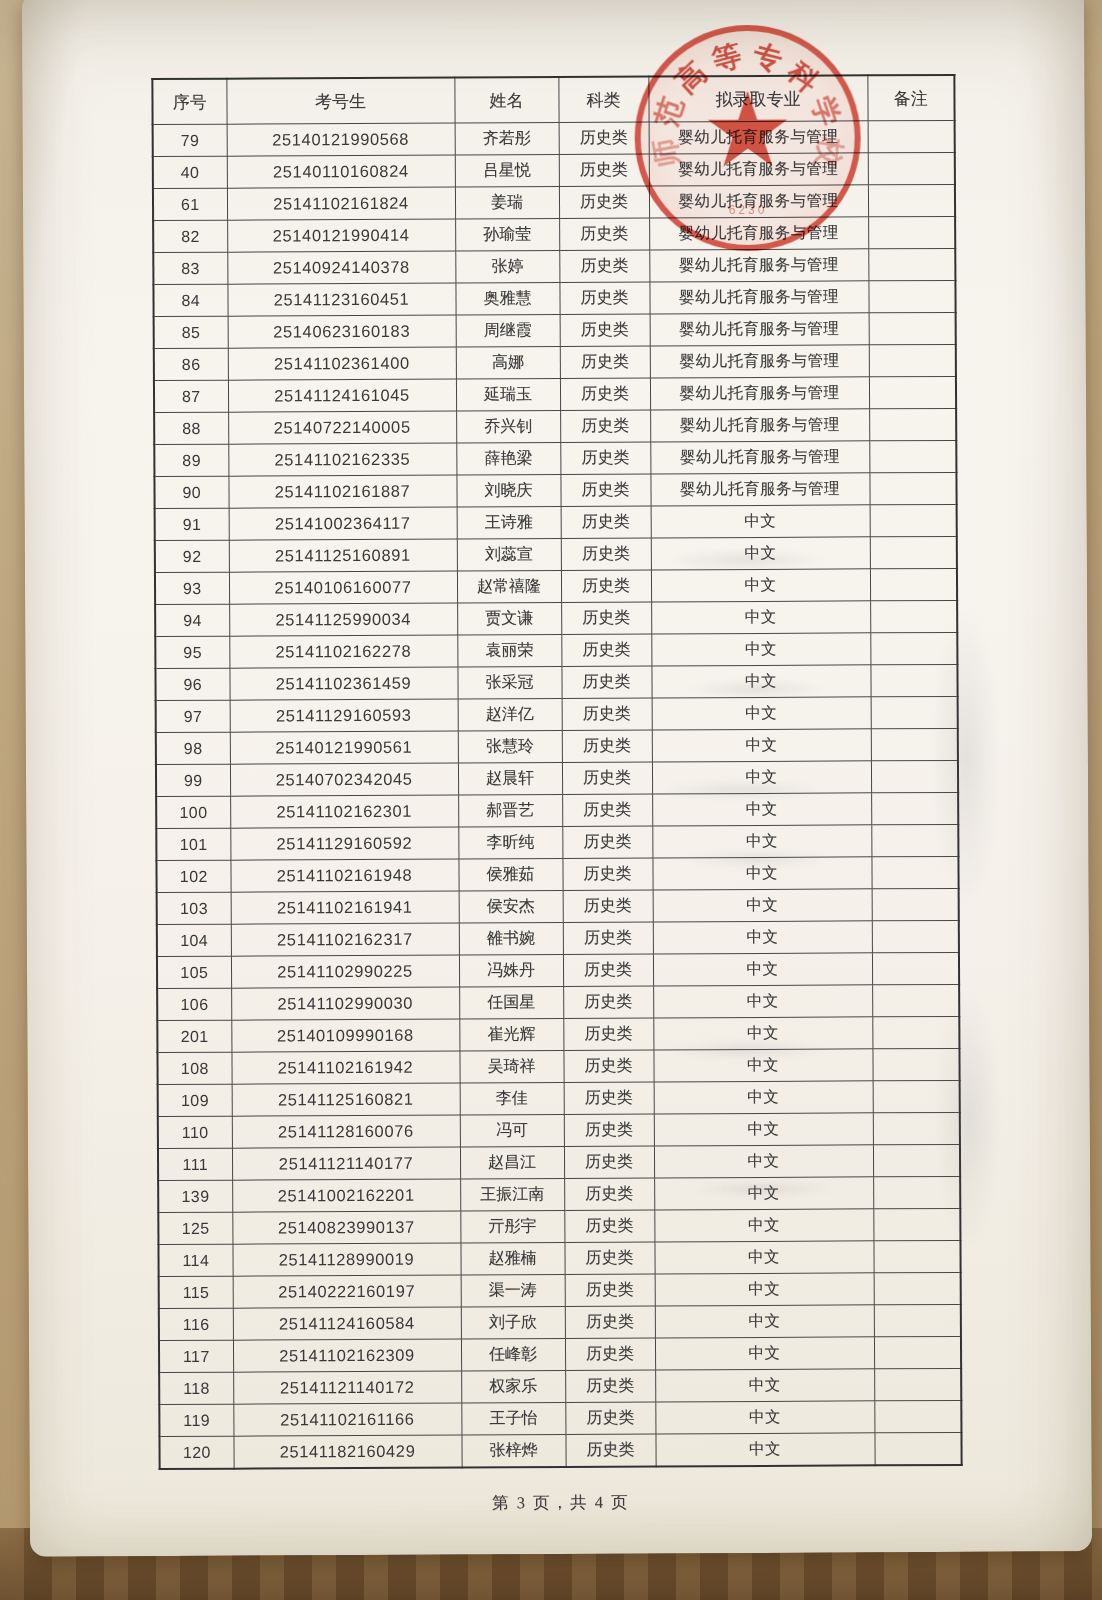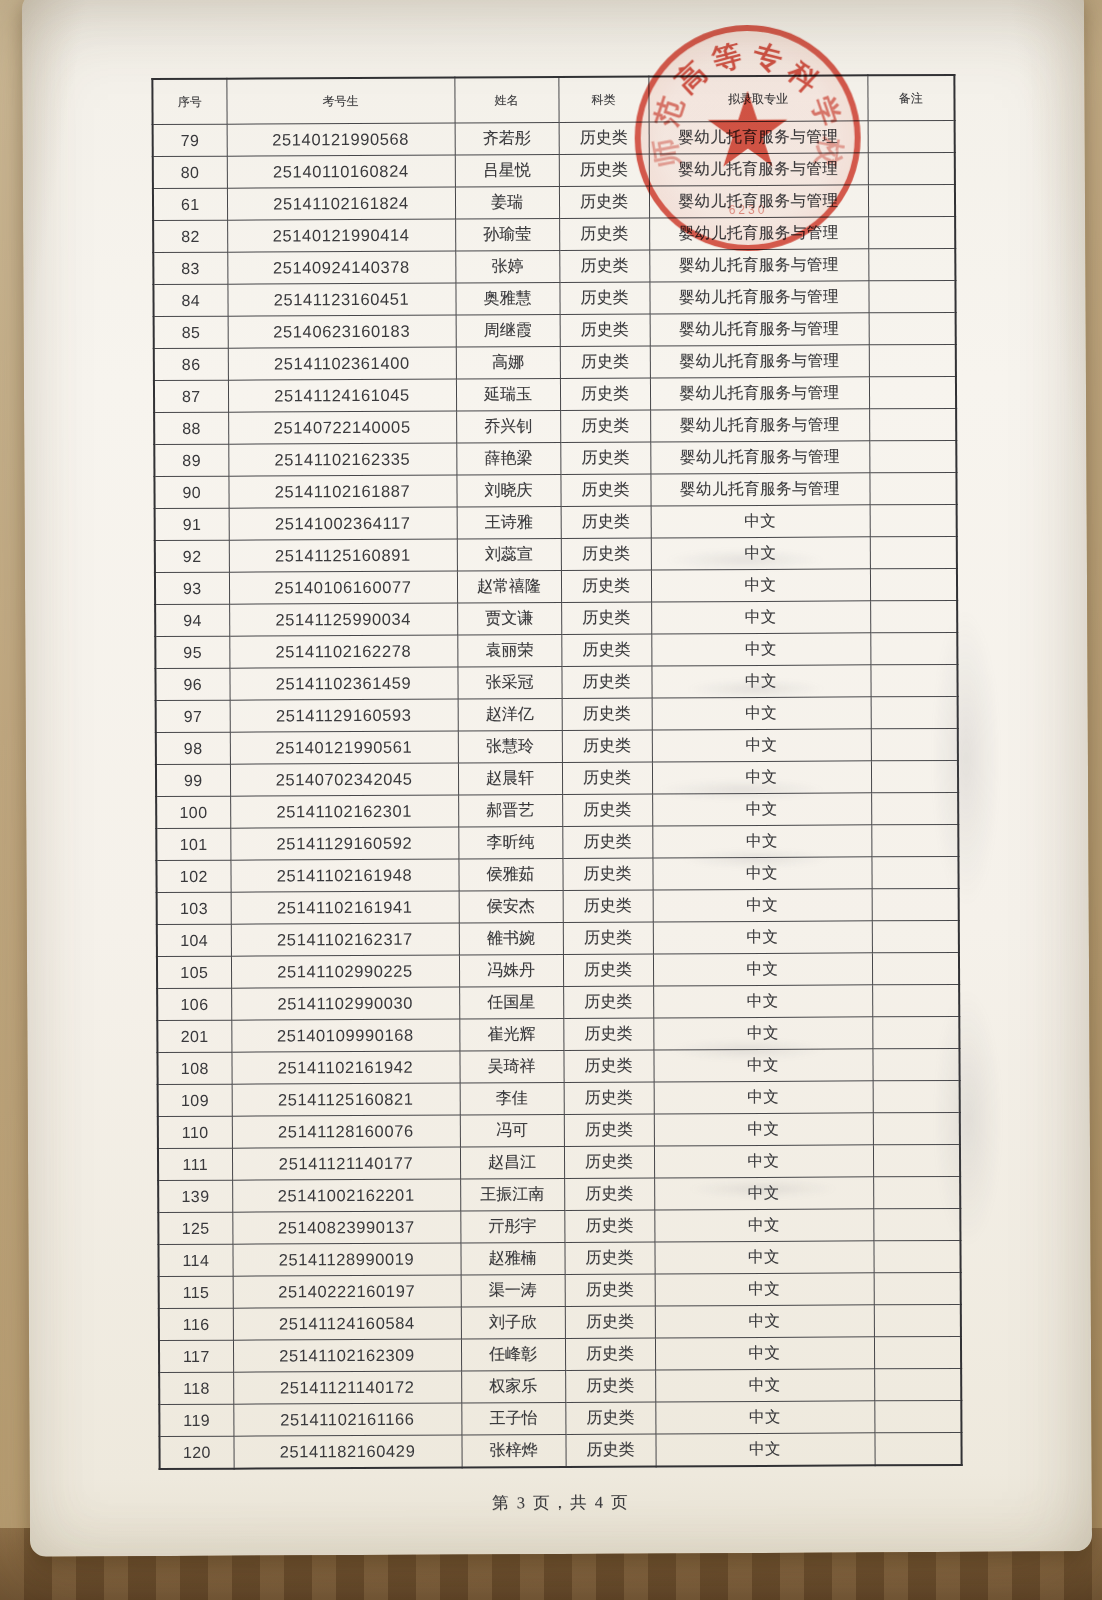--- a/index.html
+++ b/index.html
@@ -26,21 +26,21 @@
     box-shadow:0 8px 22px rgba(60,40,15,.45), inset 0 0 60px rgba(160,140,110,.12);
     transform:rotate(-0.3deg);
   }
   
   #tblwrap{position:absolute;left:129px;top:86px;}
   table{border-collapse:collapse;table-layout:fixed;width:802px;
     color:#3a3a3d;}
   td,th{border:1.5px solid #47474a;overflow:hidden;white-space:nowrap;
     text-align:center;vertical-align:middle;padding:0;}
   table{border:2px solid #323235;}
-  th{height:44px;font-size:12px;font-weight:normal;
+  th{height:44px;font-size:17px;font-weight:normal;
     text-shadow:.3px .3px .6px rgba(70,70,70,.35);}
   td{height:31px;}
   .cn{font-size:16px;text-shadow:.3px .3px .6px rgba(70,70,70,.35);}
   .num{font-family:"Liberation Sans","DejaVu Sans",sans-serif;font-size:16px;
     color:#39393c;letter-spacing:.4px;}
   .exam{font-size:16.5px;letter-spacing:.6px;}
   .major{font-size:15.5px;letter-spacing:.5px;}
   
   #footer{position:absolute;left:0;width:1062px;top:1502px;text-align:center;
     font-size:16.5px;color:#3c3c3f;letter-spacing:2px;
@@ -96,21 +96,21 @@
         <tbody id="tbody">
             <tr>
               <td class="num">79</td>
               <td class="num exam">25140121990568</td>
               <td class="cn">齐若彤</td>
               <td class="cn">历史类</td>
               <td class="cn major">婴幼儿托育服务与管理</td>
               <td class="cn"></td>
             </tr>
             <tr>
-              <td class="num">80</td>
+              <td class="num">40</td>
               <td class="num exam">25140110160824</td>
               <td class="cn">吕星悦</td>
               <td class="cn">历史类</td>
               <td class="cn major">婴幼儿托育服务与管理</td>
               <td class="cn"></td>
             </tr>
             <tr>
               <td class="num">61</td>
               <td class="num exam">25141102161824</td>
               <td class="cn">姜瑞</td>

